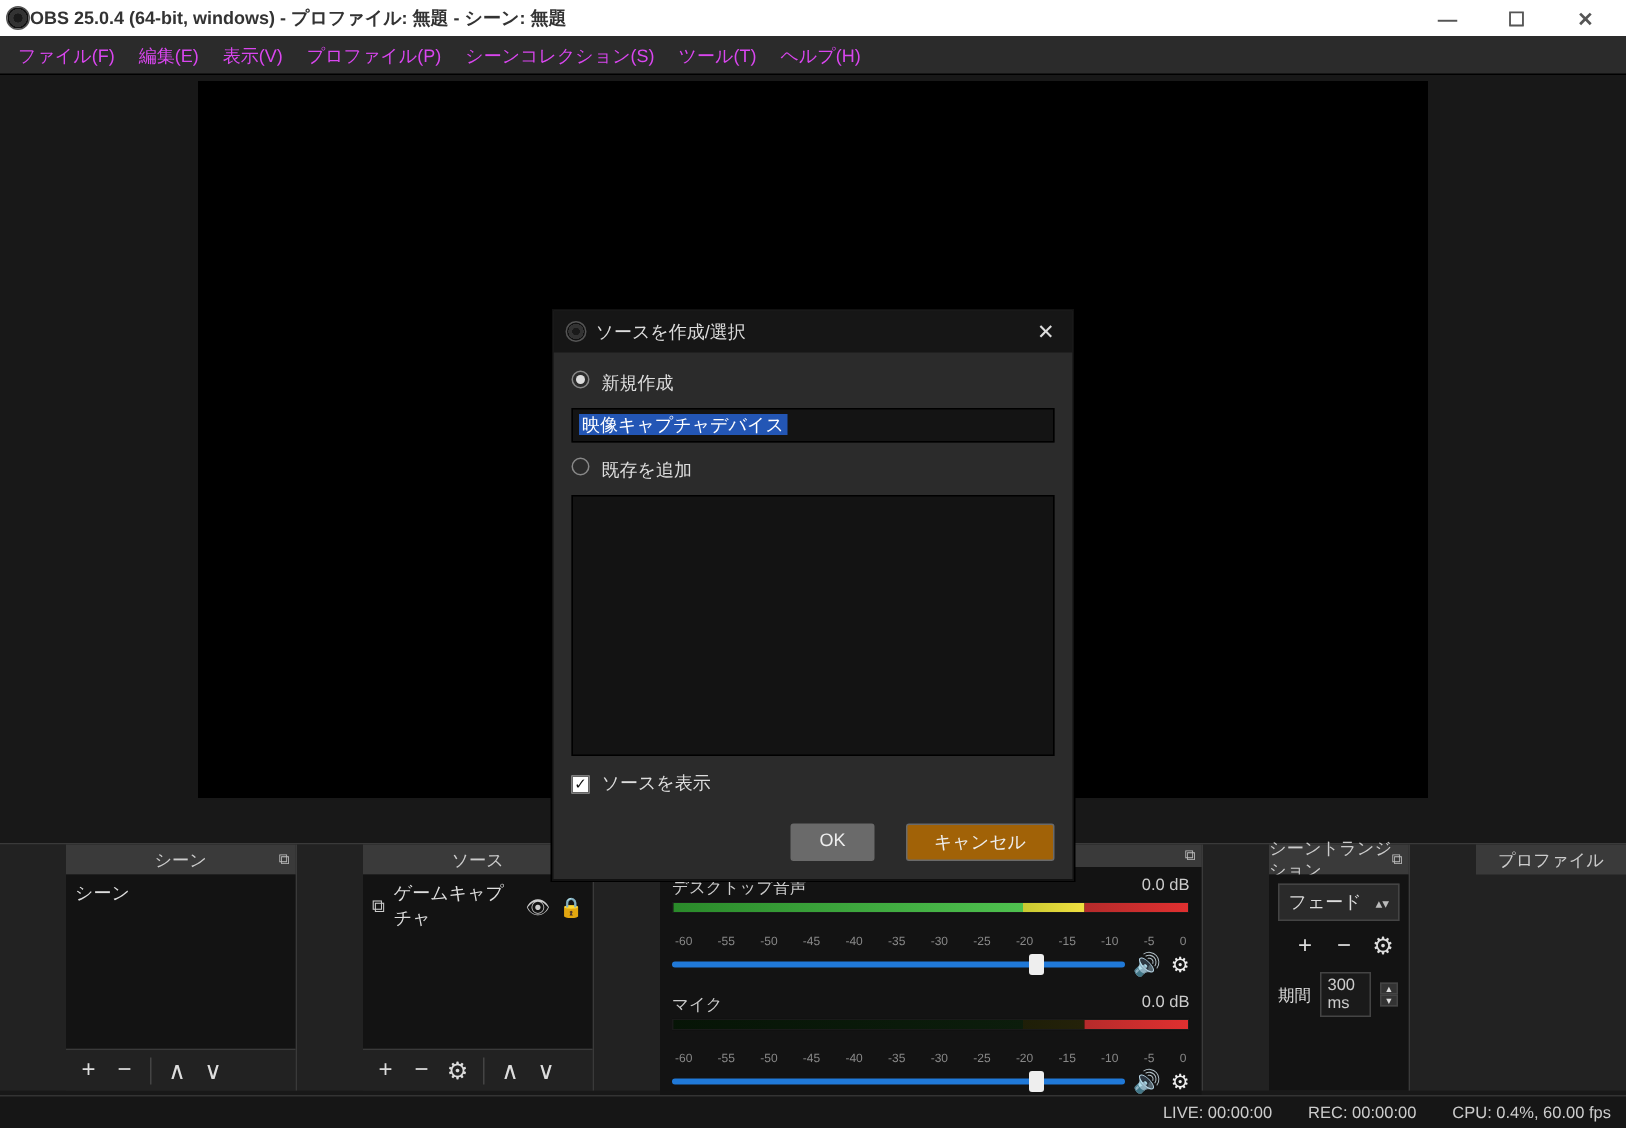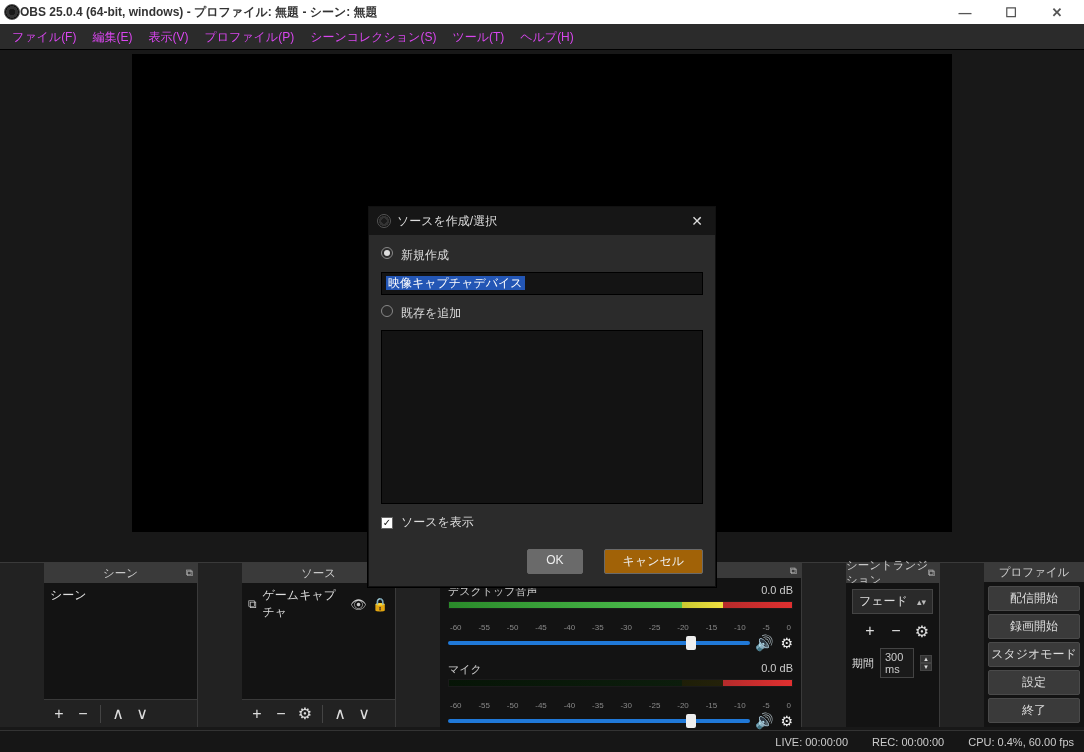--- a/index.html
+++ b/index.html
@@ -265,27 +265,20 @@
           <div class="sp">▾</div>
         </div>
       </div>
     </div>
   </div>
 
   <div class="panel controls" style="border-right:none;">
     <div class="panel-header">
       <span>プロファイル</span>
     </div>
-    <div class="panel-body controls-body">
-      <div class="cbtn">配信開始</div>
-      <div class="cbtn">録画開始</div>
-      <div class="cbtn">スタジオモード</div>
-      <div class="cbtn">設定</div>
-      <div class="cbtn">終了</div>
-    </div>
   </div>
 
 </div>
 
 <div class="statusbar">
   <span>LIVE: 00:00:00</span>
   <span>REC: 00:00:00</span>
   <span>CPU: 0.4%, 60.00 fps</span>
 </div>
 

